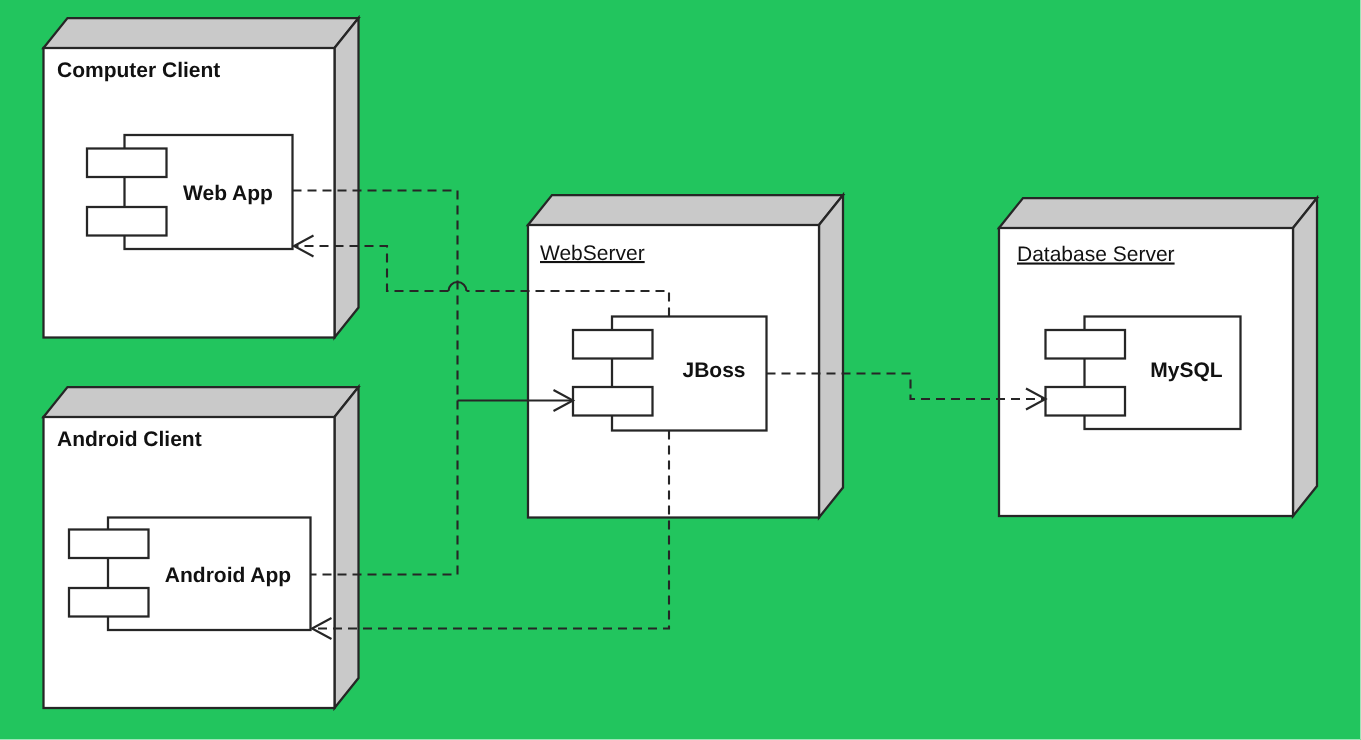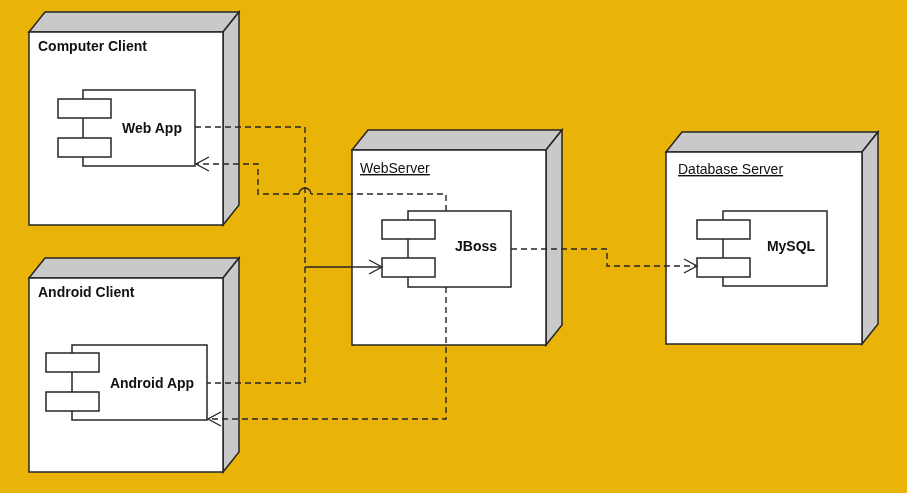--- a/index.html
+++ b/index.html
@@ -1,16 +1,16 @@
 <!DOCTYPE html>
 <html><head>
 <meta charset="utf-8">
 <style>
   html,body{margin:0;padding:0;background:#ffffff;}
-  .stage{position:relative;width:907px;height:493px;background:#eab308;overflow:hidden;}
+  .stage{position:relative;width:907px;height:493px;background:#22c55e;overflow:hidden;}
   svg{display:block;}
   .face{fill:#c9c9c9;stroke:#262626;stroke-width:1.5;stroke-linejoin:miter;}
   .front{fill:#ffffff;stroke:#262626;stroke-width:1.5;}
   .comp{fill:#ffffff;stroke:#262626;stroke-width:1.5;}
   .dash{fill:none;stroke:#262626;stroke-width:1.4;stroke-dasharray:6 4;}
   .solidline{fill:none;stroke:#262626;stroke-width:1.4;}
   .hop{fill:none;stroke:#262626;stroke-width:1.4;}
   .arrow{fill:none;stroke:#262626;stroke-width:1.4;stroke-linejoin:miter;}
   .node-title{font-family:"Liberation Sans",sans-serif;font-size:14px;font-weight:700;fill:#111111;}
   .node-title-u{font-family:"Liberation Sans",sans-serif;font-size:14px;font-weight:400;fill:#111111;text-decoration:underline;}

